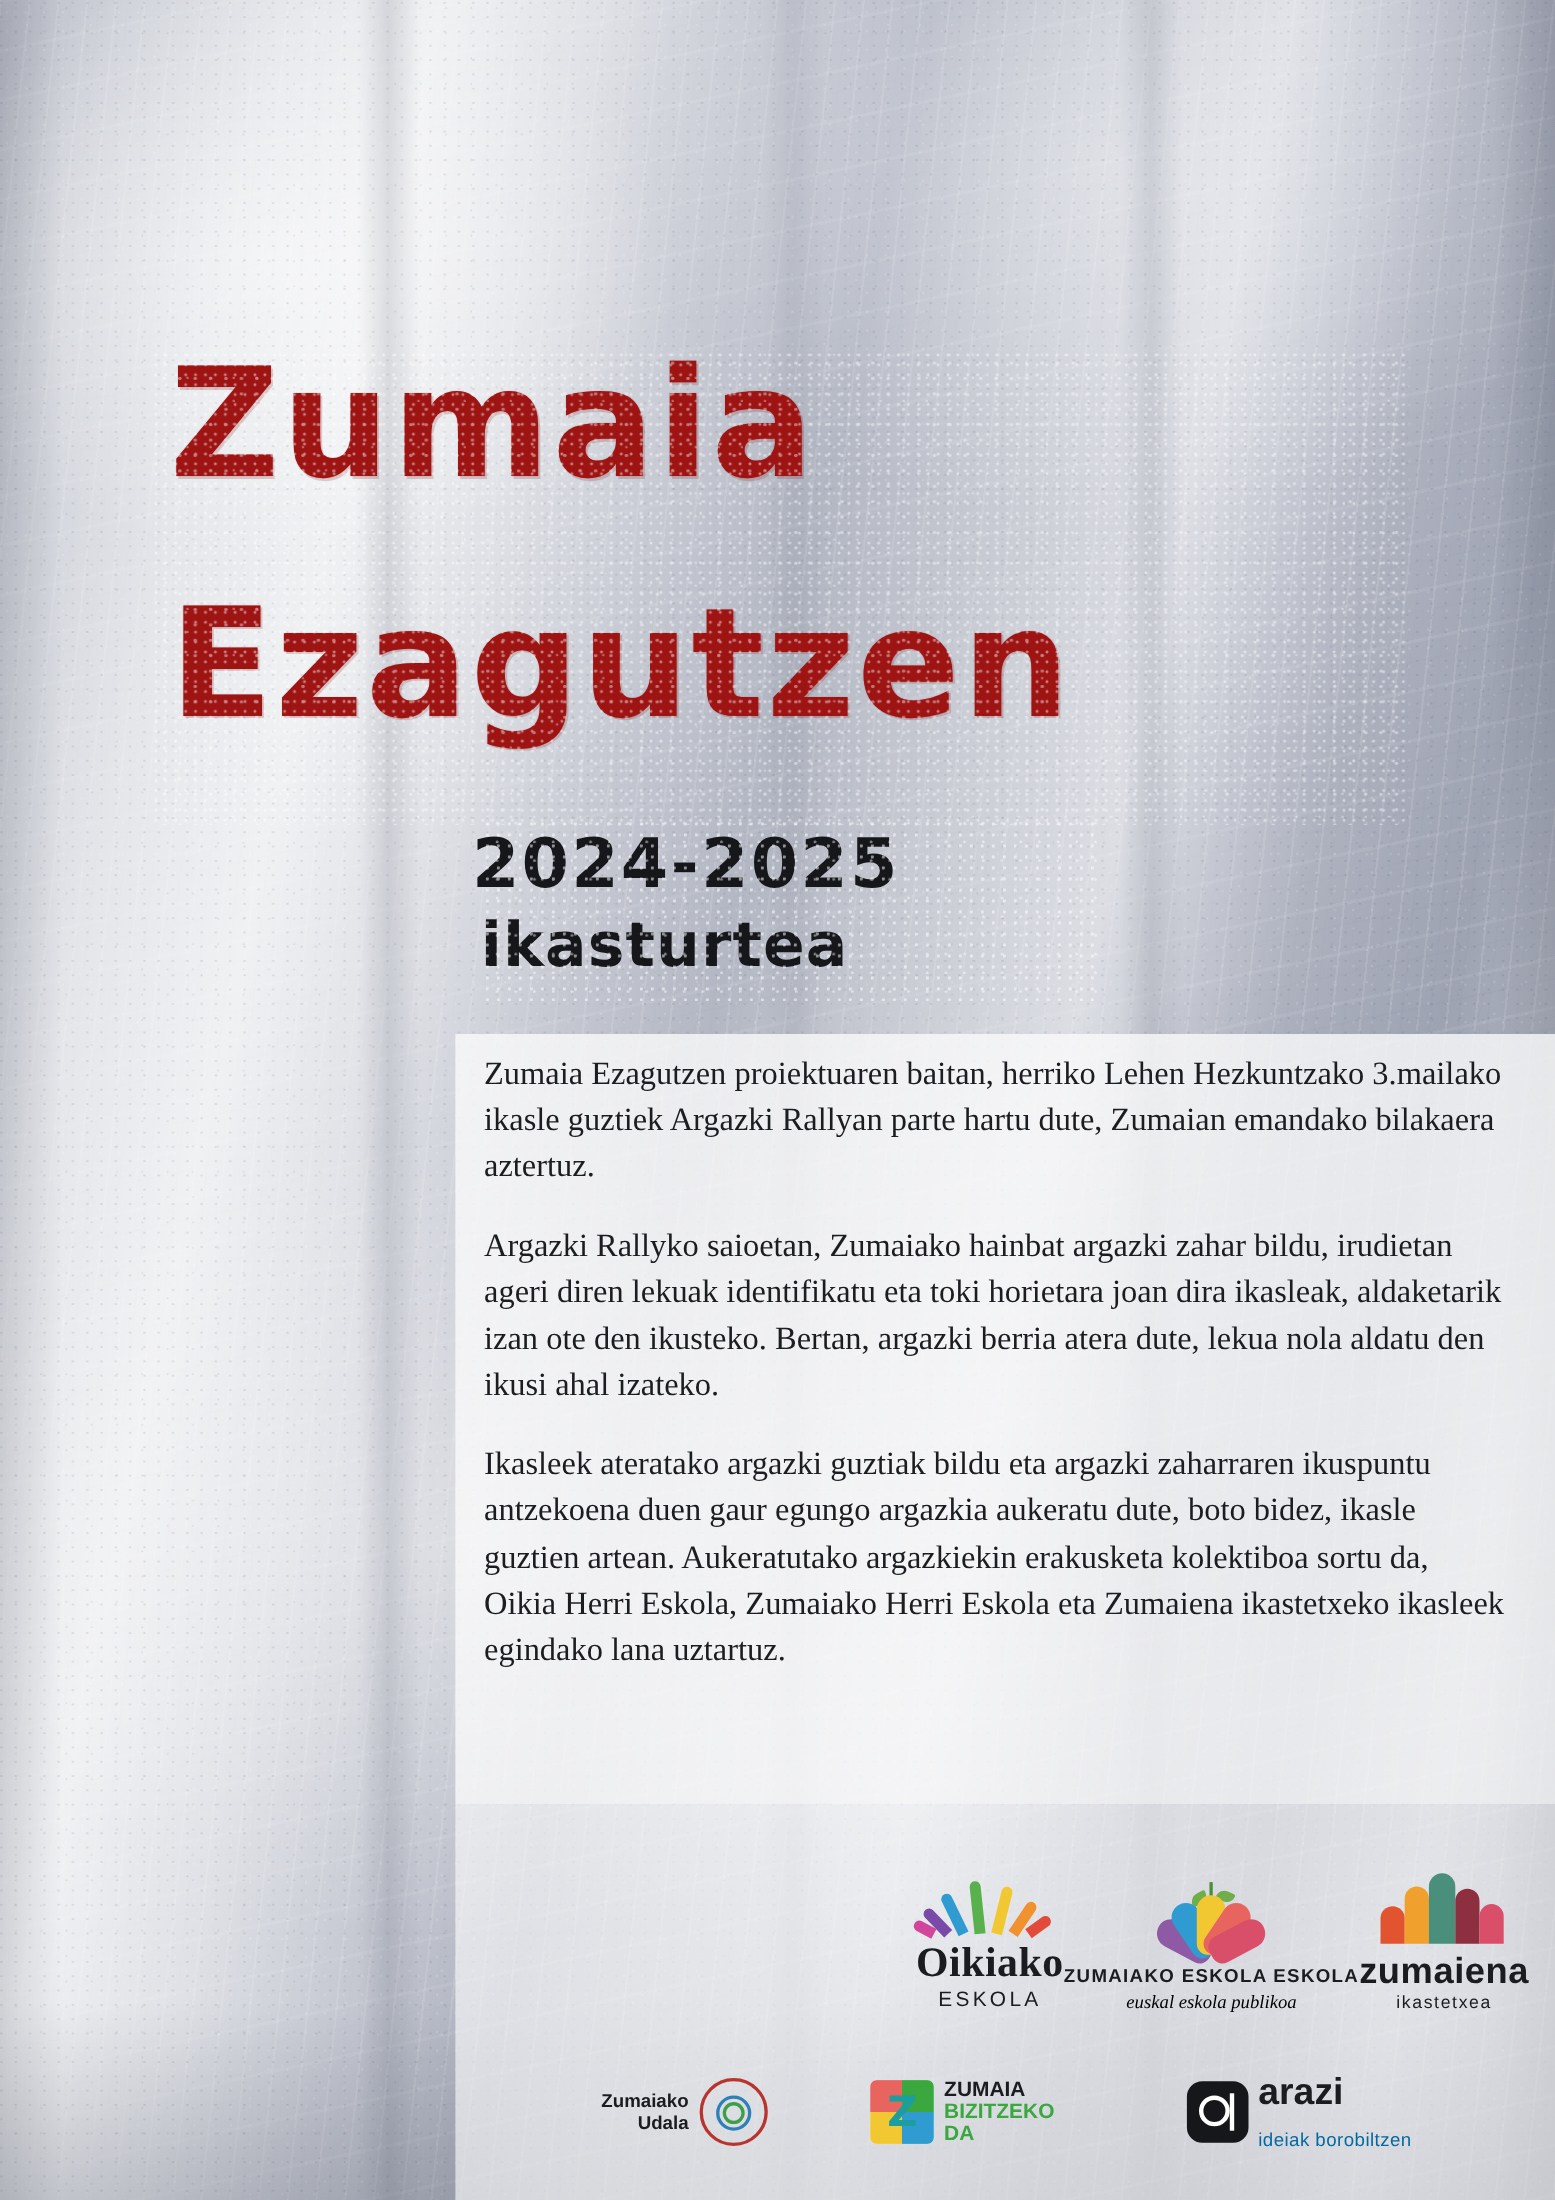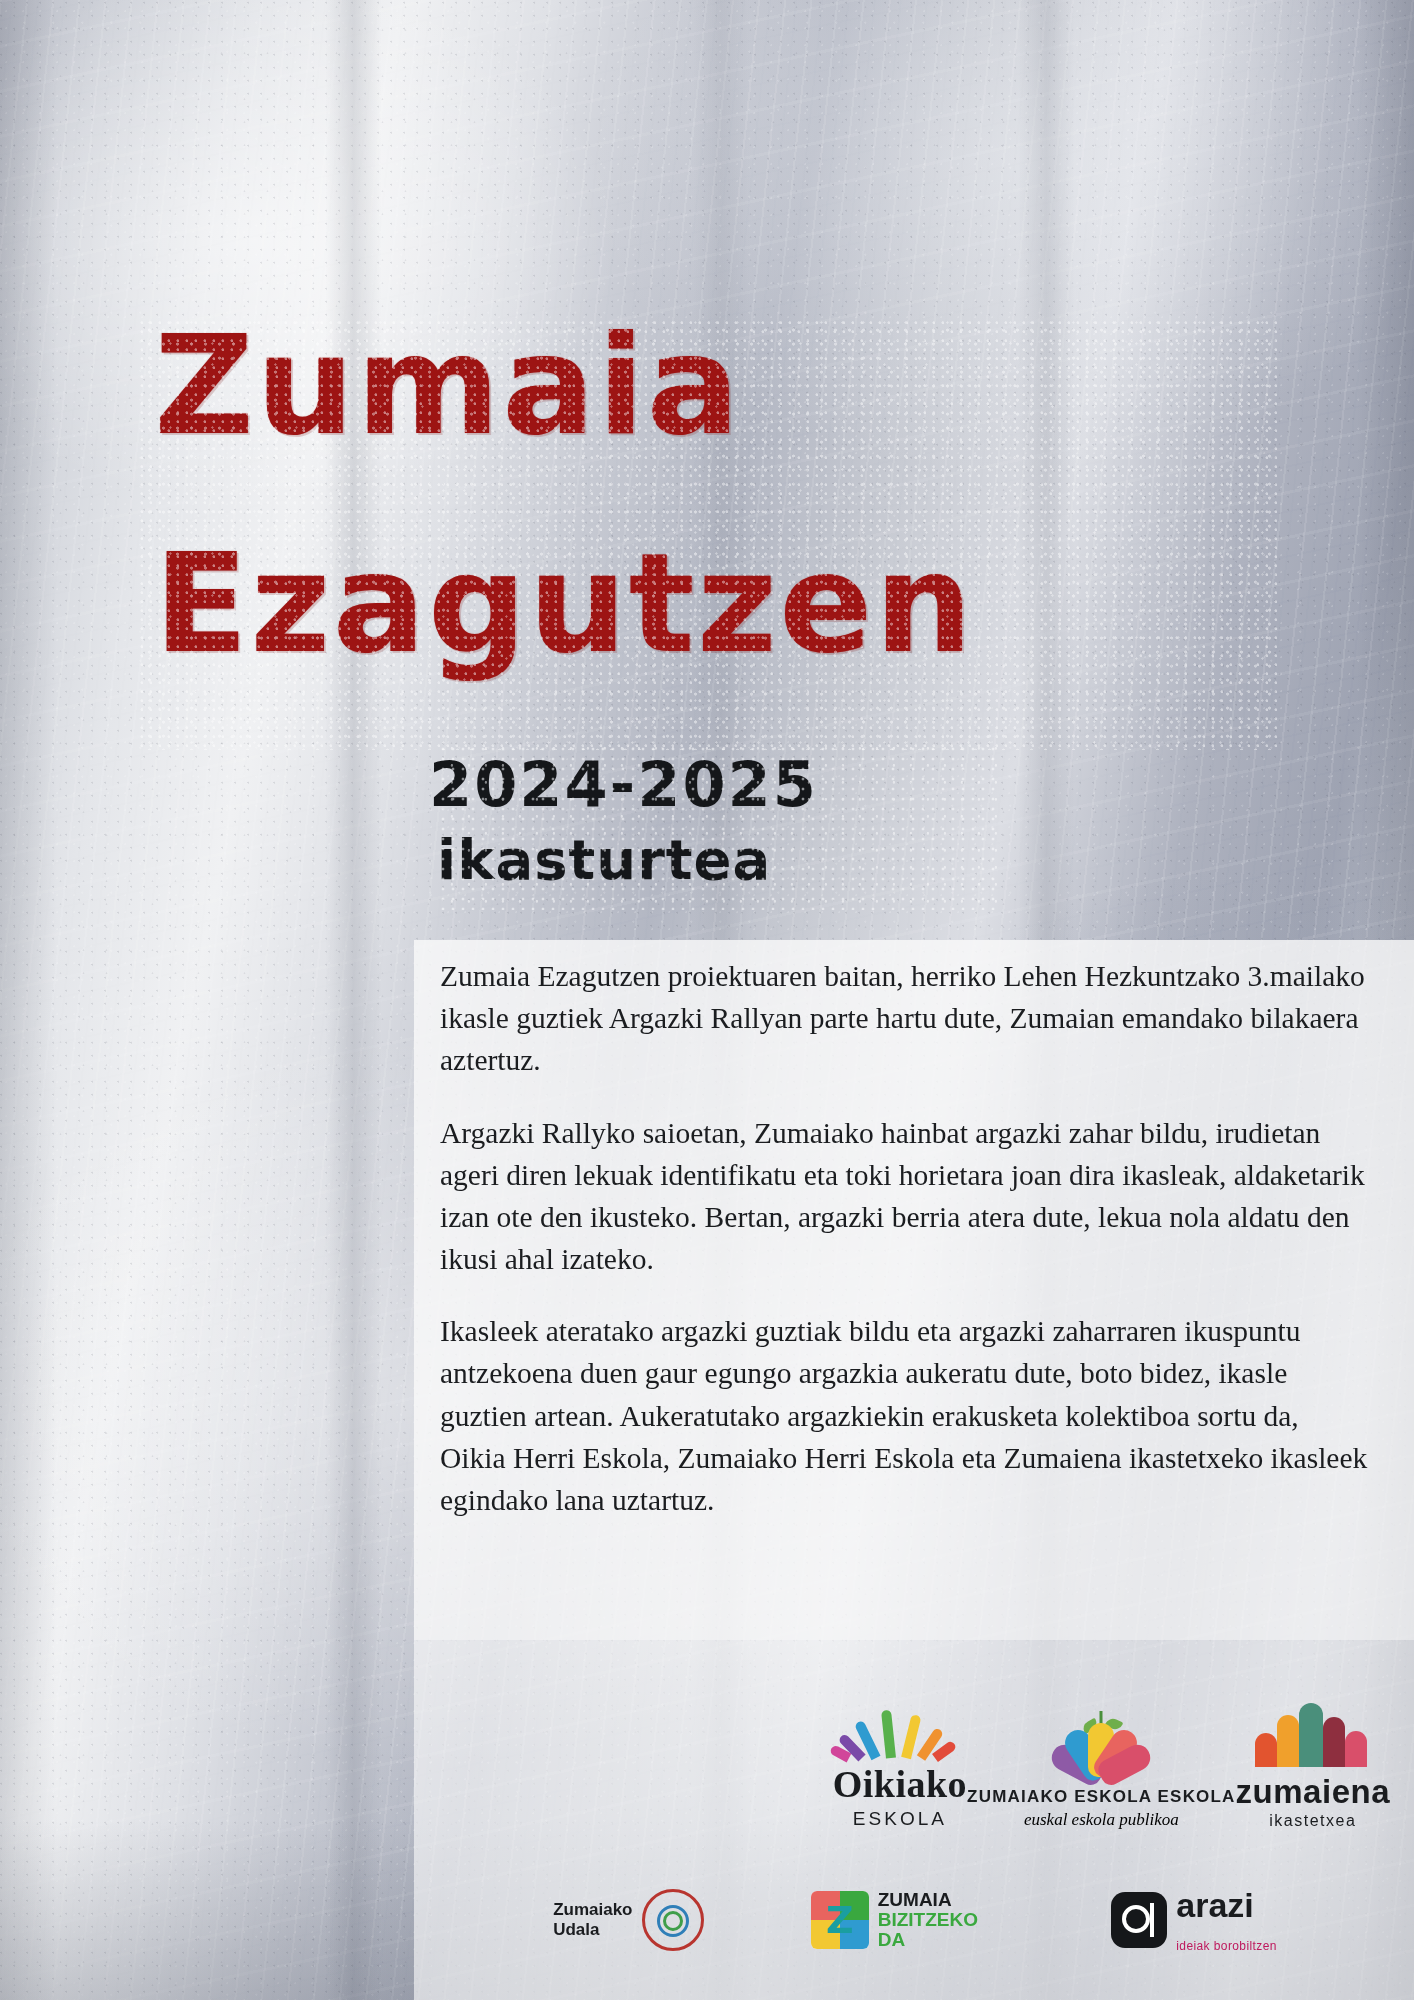--- a/index.html
+++ b/index.html
@@ -303,21 +303,21 @@
   }
 
   
   .udala { display: flex; align-items: center; gap: 10px; }
   .udala-text {
     font-family: "Liberation Sans", sans-serif;
     font-weight: bold;
     font-size: 17px;
     color: #1a1c1f;
     line-height: 1.15;
-    text-align: left;
+    text-align: right;
   }
   .udala-mark {
     width: 56px; height: 56px;
     border-radius: 50%;
     border: 3px solid #b8352f;
     position: relative;
   }
   .udala-mark::before, .udala-mark::after {
     content: "";
     position: absolute;
@@ -383,22 +383,22 @@
   }
   .arazi-name {
     font-family: "Liberation Sans", sans-serif;
     font-weight: bold;
     font-size: 34px;
     color: #1a1c1f;
     line-height: 1;
   }
   .arazi-sub {
     font-family: "Liberation Sans", sans-serif;
-    font-size: 12px;
-    color: #be185d;
+    font-size: 17px;
+    color: #0369a1;
     letter-spacing: 0.4px;
     margin-top: 17px;
   }
 </style>
 </head>
 <body>
 
 <div class="poster">
 
   <div class="bg"></div>

